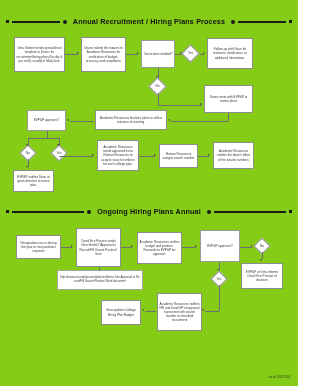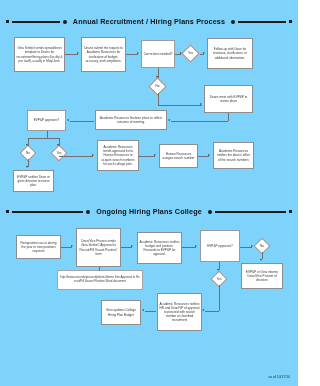--- a/index.html
+++ b/index.html
@@ -3,21 +3,21 @@
 <meta charset="utf-8">
 <style>
   * { box-sizing: border-box; margin: 0; padding: 0; }
   html, body {
     width: 298px; height: 386px;
     background: #ffffff;
     font-family: "Liberation Sans", sans-serif;
     color: #000000;
     overflow: hidden;
   }
-  #page { position: relative; width: 298px; height: 386px; background: #7dd3fc; }
+  #page { position: relative; width: 298px; height: 386px; background: #84cc16; }
 
   
   .title-bar {
     position: absolute;
     left: 6px; right: 6px;
     display: flex;
     align-items: center;
     gap: 3px;
   }
   .title-bar .rule {
@@ -272,21 +272,21 @@
   <div class="h-line" style="left:139px; top:155.5px; width:16px;"></div>
   <div class="arrow-r" style="left:154px; top:153.9px;"></div>
 
   <div class="h-line" style="left:198px; top:155.5px; width:11px;"></div>
   <div class="arrow-r" style="left:208px; top:153.9px;"></div>
 
   <div class="title-bar" style="top:207px;">
     <span class="sq"></span>
     <span class="rule"></span>
     <span class="dot"></span>
-    <span class="title-text">Ongoing Hiring Plans College</span>
+    <span class="title-text">Ongoing Hiring Plans Annual</span>
     <span class="dot"></span>
     <span class="rule"></span>
     <span class="sq"></span>
   </div>
 
   <div class="node" style="left:16px; top:235px; width:45px; height:24px;">
     <span class="txt">Resignations occur during the year or new positions requests</span>
   </div>
 
   <div class="node" style="left:76px; top:228px; width:45px; height:39px;">

